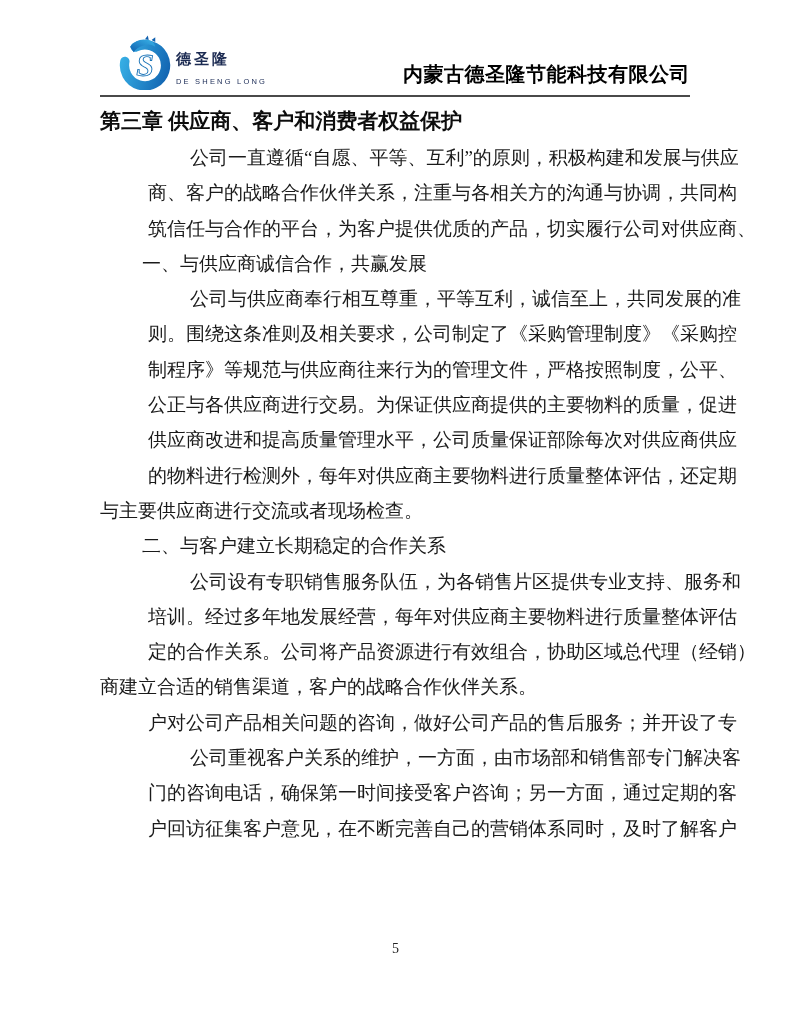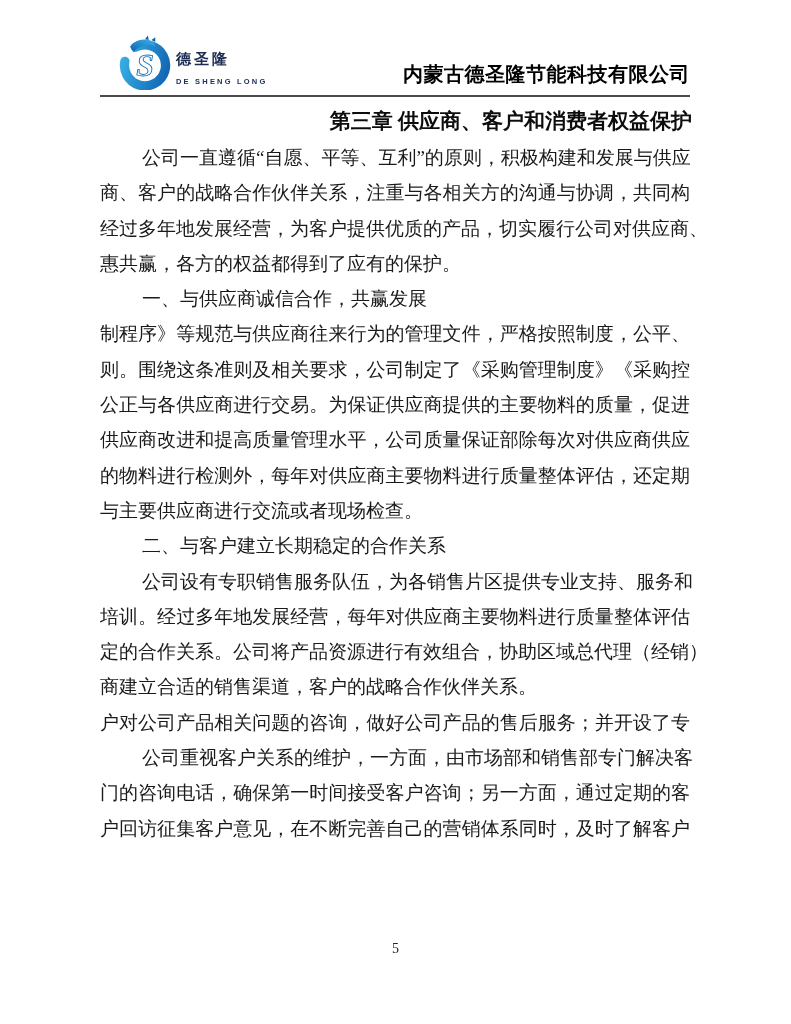--- a/index.html
+++ b/index.html
@@ -21,49 +21,49 @@
   }
   .logo-mark { width: 56px; height: 55px; display: block; }
   .logo-text { margin-left: 3px; margin-top: 8px; }
   .logo-cn {
     font-family: "Liberation Sans", "DejaVu Sans", sans-serif;
     font-size: 15px; font-weight: bold; letter-spacing: 3px;
     color: #1c2b52; line-height: 24px; white-space: nowrap;
   }
   .logo-en {
     font-family: "Liberation Sans", "DejaVu Sans", sans-serif;
-    font-size: 7.5px; font-weight: bold; letter-spacing: 2.2px;
+    font-size: 7.5px; font-weight: normal; letter-spacing: 2.2px;
     color: #20305a; margin-top: 6px; white-space: nowrap;
   }
   .company-name {
     position: absolute; right: 101px; top: 61px;
     font-size: 20px; font-weight: bold; color: #000;
     letter-spacing: 0.5px; white-space: nowrap;
   }
   .header-rule {
     position: absolute; left: 100px; top: 95px;
     width: 590px; height: 2px; background: #4a4a4a;
   }
   
   .doc-title {
     position: absolute; left: 100px; top: 104px; width: 592px;
-    text-align: right; font-size: 21px; font-weight: bold;
+    text-align: left; font-size: 21px; font-weight: bold;
     color: #0d0d0d; line-height: 34px; white-space: nowrap;
   }
   
   .doc-body {
     position: absolute; left: 100px; top: 140px; width: 590px;
   }
   .line {
     height: 35.3px; line-height: 35.3px;
     font-size: 19px; color: #1a1a1a;
     white-space: nowrap;
   }
   .line.first { padding-left: 42px; }
-  .line.just { text-align: justify; text-align-last: justify; }
+  .line.just { text-align: justify; text-align-last: justify; margin-left: 48px; }
   
   .page-number {
     position: absolute; left: 0; top: 941px; width: 791px;
     text-align: center; font-size: 14px; color: #222;
   }
 </style>
 </head>
 <body>
 
 <div class="page">
@@ -94,29 +94,29 @@
   <div class="company-name">内蒙古德圣隆节能科技有限公司</div>
 
   <div class="header-rule"></div>
 
   <div class="doc-title">第三章 供应商、客户和消费者权益保护</div>
 
   <div class="doc-body">
       <div class="block">
         <div class="line first just">公司一直遵循“自愿、平等、互利”的原则，积极构建和发展与供应</div>
         <div class="line just">商、客户的战略合作伙伴关系，注重与各相关方的沟通与协调，共同构</div>
-        <div class="line just">经过多年地发展经营，为客户提供优质的产品，切实履行公司对供应商、</div>
-        <div class="line">惠共赢，各方的权益都得到了应有的保护。</div>
+        <div class="line just">筑信任与合作的平台，为客户提供优质的产品，切实履行公司对供应商、</div>
       </div>
       <div class="block">
         <div class="line first">一、与供应商诚信合作，共赢发展</div>
       </div>
       <div class="block">
+        <div class="line first just">公司与供应商奉行相互尊重，平等互利，诚信至上，共同发展的准</div>
+        <div class="line just">则。围绕这条准则及相关要求，公司制定了《采购管理制度》《采购控</div>
         <div class="line just">制程序》等规范与供应商往来行为的管理文件，严格按照制度，公平、</div>
-        <div class="line just">则。围绕这条准则及相关要求，公司制定了《采购管理制度》《采购控</div>
         <div class="line just">公正与各供应商进行交易。为保证供应商提供的主要物料的质量，促进</div>
         <div class="line just">供应商改进和提高质量管理水平，公司质量保证部除每次对供应商供应</div>
         <div class="line just">的物料进行检测外，每年对供应商主要物料进行质量整体评估，还定期</div>
         <div class="line">与主要供应商进行交流或者现场检查。</div>
       </div>
       <div class="block">
         <div class="line first">二、与客户建立长期稳定的合作关系</div>
       </div>
       <div class="block">
         <div class="line first just">公司设有专职销售服务队伍，为各销售片区提供专业支持、服务和</div>

